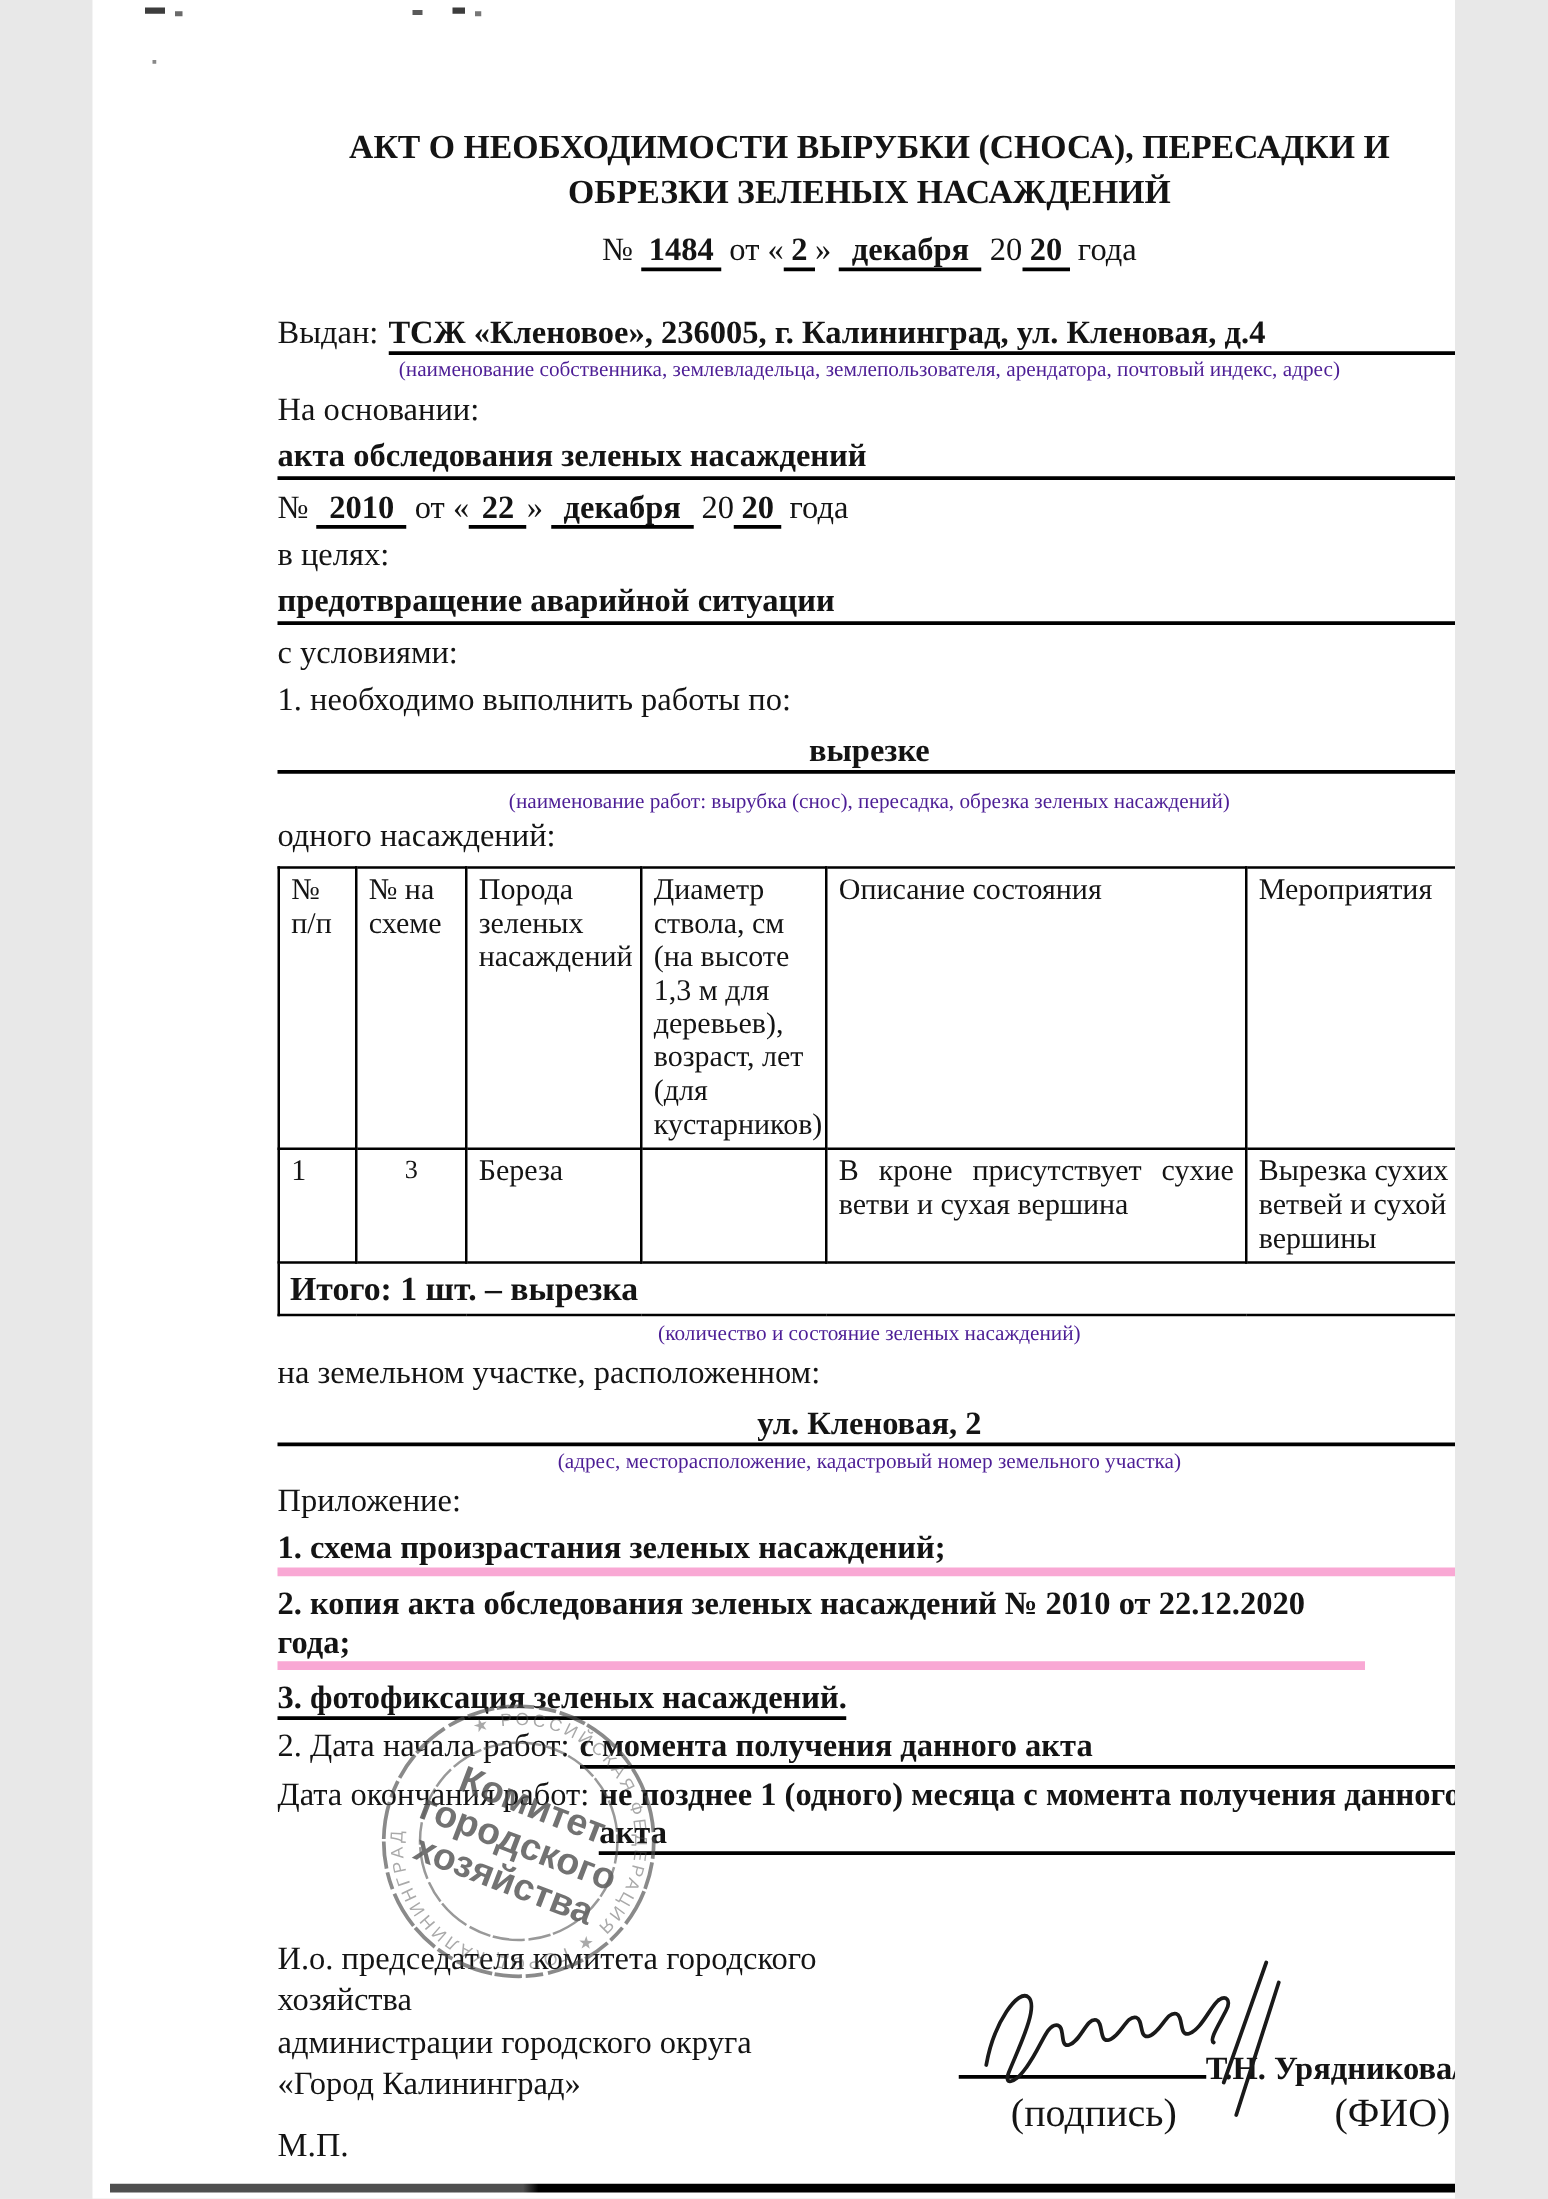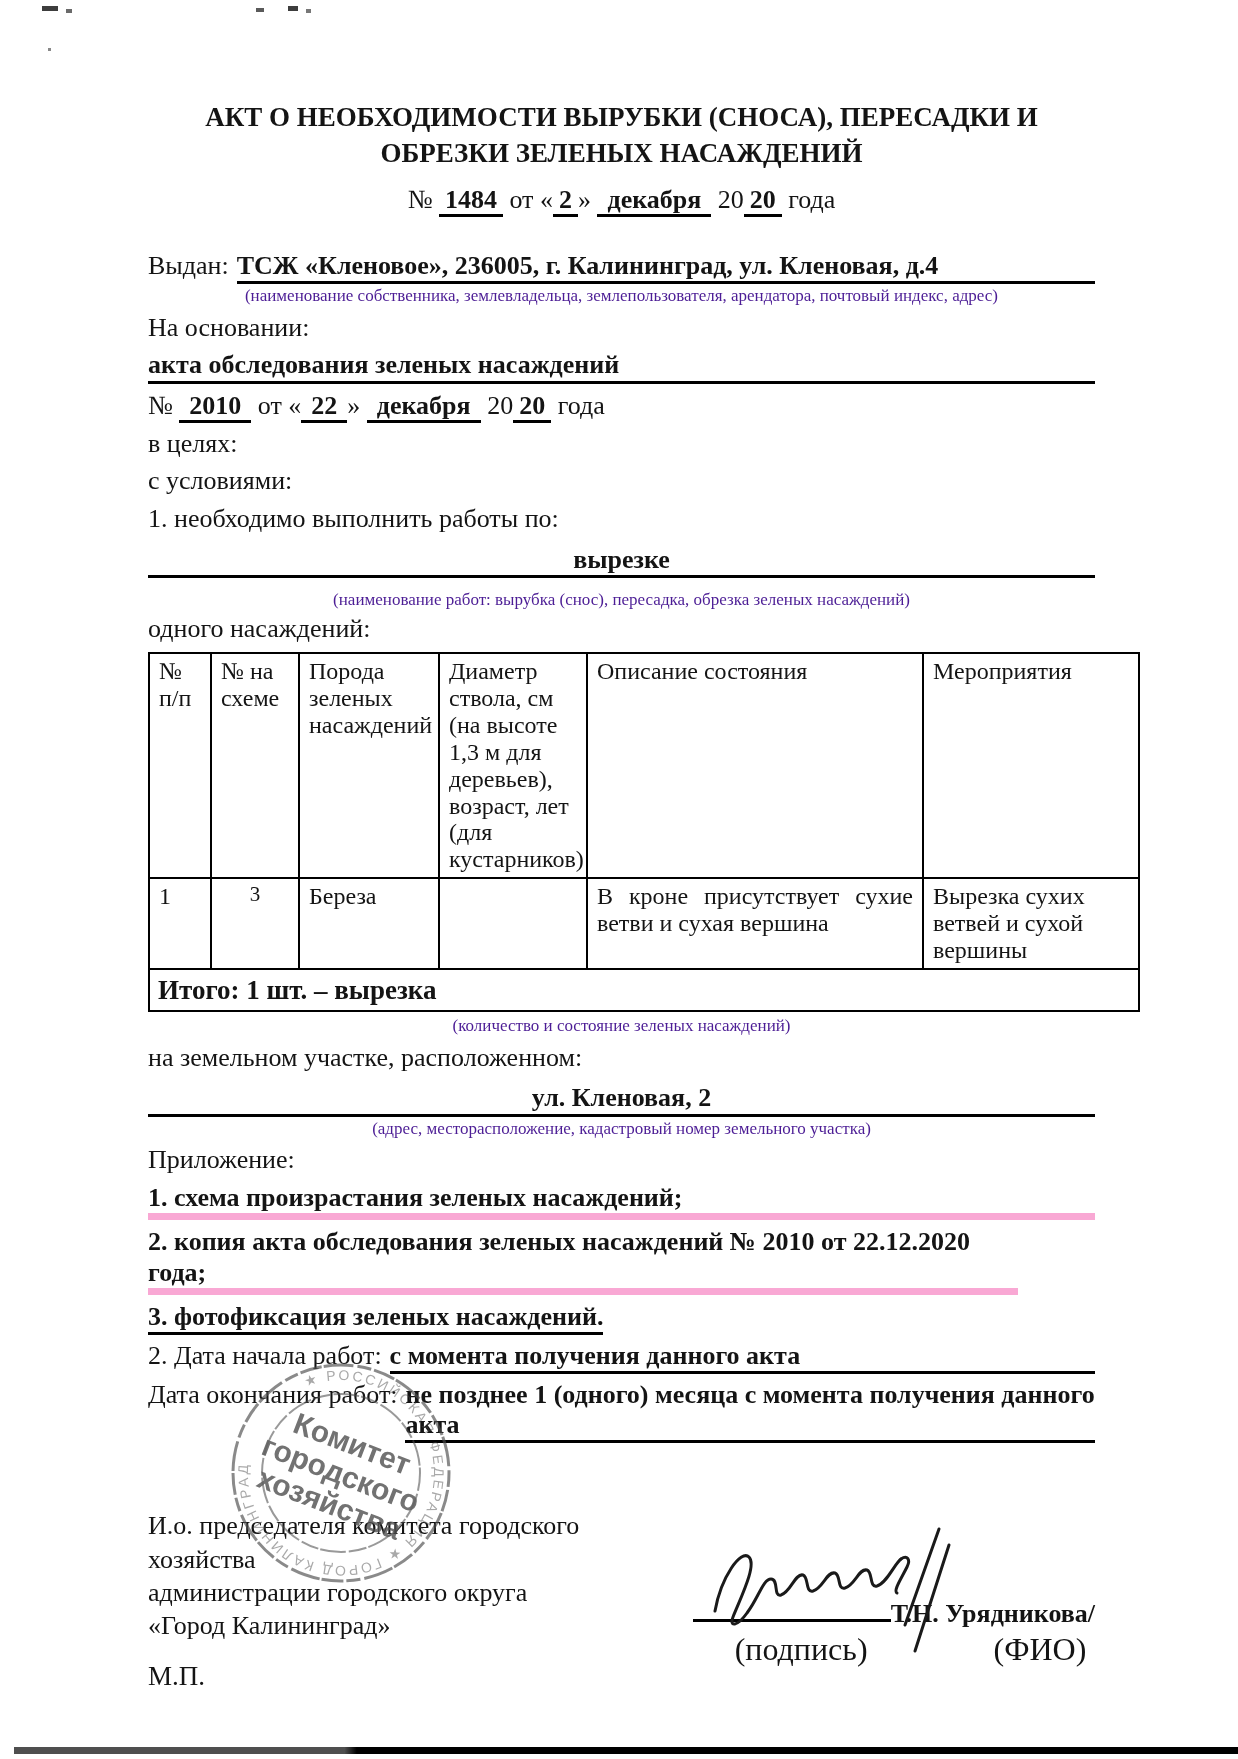--- a/index.html
+++ b/index.html
@@ -1,17 +1,17 @@
 <!DOCTYPE html>
 <html><head>
 <meta charset="utf-8">
 <style>
   html,body{margin:0;padding:0;background:#e8e8e8;}
   .page{
-    position:relative;width:1238px;height:1759px;background:#ffffff;
+    position:relative;width:1090px;height:1759px;background:#ffffff;
     font-family:"Liberation Serif", serif;color:#141414;overflow:hidden;
     margin:0 auto;
   }
   .content{position:absolute;left:148px;top:100px;width:947px;}
   .title{font-weight:bold;font-size:27px;line-height:1.32;text-align:center;}
   .numline{text-align:center;font-size:26px;margin-top:14px;white-space:nowrap;}
   .useg{font-weight:bold;border-bottom:3px solid #000;padding:0 10px;}
   .useg.tight{padding:0 6px;}
   .para{font-size:26px;margin-top:7px;line-height:1.18;}
   .frow{display:flex;align-items:baseline;font-size:26px;margin-top:9px;}
@@ -81,20 +81,21 @@
     <div class="para">
       <span>№</span>
       <span class="useg">2010</span>
       <span>от «</span><span class="useg">22</span><span>»</span>
       <span class="useg">декабря</span>
       <span>20</span><span class="useg tight">20</span>
       <span>года</span>
     </div>
 
     <div class="para">в целях:</div>
+    <div class="ufull">предотвращение аварийной ситуации</div>
 
     <div class="para">с условиями:</div>
     <div class="para">1. необходимо выполнить работы по:</div>
 
     <div class="ucenter">вырезке</div>
     <div class="caption" style="margin-top:12px;">(наименование работ: вырубка (снос), пересадка, обрезка зеленых насаждений)</div>
 
     <div class="para" style="margin-top:4px;">одного насаждений:</div>
 
     <table class="acts">

